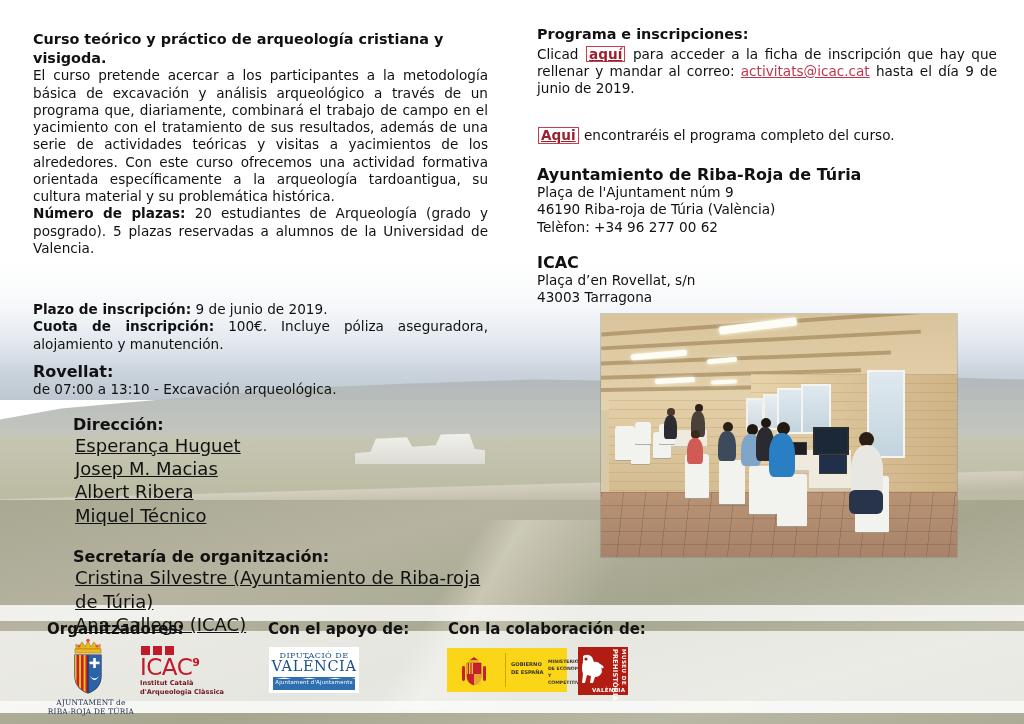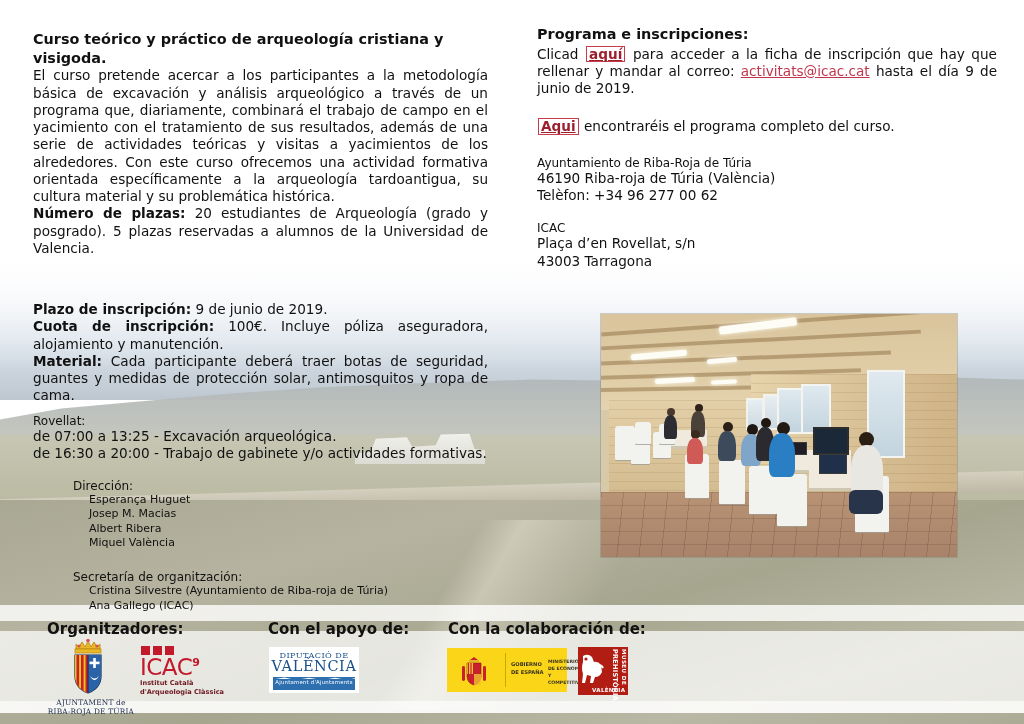--- a/index.html
+++ b/index.html
@@ -87,22 +87,22 @@
   .body-txt{
     font-size:13.6px;line-height:1.27;text-align:justify;
     margin:0;
   }
   .body-txt.noj{text-align:left;margin-top:44px;}
   b,.b{font-weight:bold;}
   .title{font-weight:bold;font-size:14.4px;line-height:1.3;}
   .plain{font-size:13.6px;line-height:1.30;}
 
   .indent{margin-left:40px;}
-  .sub-head{font-weight:normal;font-size:12px;}
-  .name-line{font-size:11px;line-height:1.30;margin-left:16px;}
+  .sub-head{font-weight:bold;font-size:16px;}
+  .name-line{font-size:18px;line-height:1.30;margin-left:2px;text-decoration:underline;}
 
   
   .lnk-box{
     color:#9d1f2e;font-weight:bold;
     border:1px solid #c83b49;
     padding:0 2px;margin:0 1px;
     text-decoration:underline;
     display:inline-block;line-height:1.05;
   }
   .lnk-mail{color:#c0354a;text-decoration:underline;}
@@ -262,62 +262,59 @@
     </p>
 
     <p class="body-txt noj">
       <b>Plazo de inscripción:</b><span> 9 de junio de 2019.</span>
     </p>
 
     <p class="body-txt">
       <b>Cuota de inscripción:</b><span> 100€. Incluye póliza aseguradora, alojamiento y manutención.</span>
     </p>
 
-    <p class="body-txt">
-      <b>Material:</b><span> Cada participante deberá traer botas de seguridad, guantes y medidas de protección solar, antimosquitos y ropa de cama.</span>
-    </p>
 
     <div style="height:9px"></div>
 
     <div class="sub-head">Rovellat:</div>
-    <div class="plain">de 07:00 a 13:25 - Excavación arqueológica.</div>
-    <div class="plain">de 16:30 a 20:00 - Trabajo de gabinete y/o actividades formativas.</div>
+    <div class="plain">de 07:00 a 13:10 - Excavación arqueológica.</div>
 
     <div class="indent" style="margin-top:16px;">
       <div class="sub-head">Dirección:</div>
       <div class="name-line">Esperança Huguet</div>
       <div class="name-line">Josep M. Macias</div>
       <div class="name-line">Albert Ribera</div>
-      <div class="name-line">Miquel València</div>
+      <div class="name-line">Miquel Técnico</div>
     </div>
 
 
     <div class="indent" style="margin-top:20px;">
       <div class="sub-head">Secretaría de organitzación:</div>
       <div class="name-line">Cristina Silvestre (Ayuntamiento de Riba-roja de Túria)</div>
       <div class="name-line">Ana Gallego (ICAC)</div>
     </div>
   </div>
 
   <div class="col col-right">
 
     <div class="title">Programa e inscripciones:</div>
 
     <p class="body-txt" style="margin-top:2px;">
       <span>Clicad </span><a class="lnk-box" href="#">aquí</a><span> para acceder a la ficha de inscripción que hay que rellenar y mandar al correo: </span><a class="lnk-mail" href="#">activitats@icac.cat</a><span> hasta el día 9 de junio de 2019.</span>
     </p>
 
-    <p class="body-txt noj" style="margin-top:21px;">
+    <p class="body-txt noj" style="margin-top:30px;">
       <a class="lnk-box" href="#">Aqui</a><span> encontraréis el programa completo del curso.</span>
     </p>
 
     <div style="height:8px"></div>
 
     <div style="margin-top:12px;">
       <div class="sub-head">Ayuntamiento de Riba-Roja de Túria</div>
+      <div class="plain">Plaça de l'Ajuntament núm 9</div>
       <div class="plain">46190 Riba-roja de Túria (València)</div>
       <div class="plain">Telèfon: +34 96 277 00 62</div>
     </div>
 
     <div style="margin-top:16px;">
       <div class="sub-head">ICAC</div>
       <div class="plain">Plaça d’en Rovellat, s/n</div>
       <div class="plain">43003 Tarragona</div>
     </div>
   </div>

